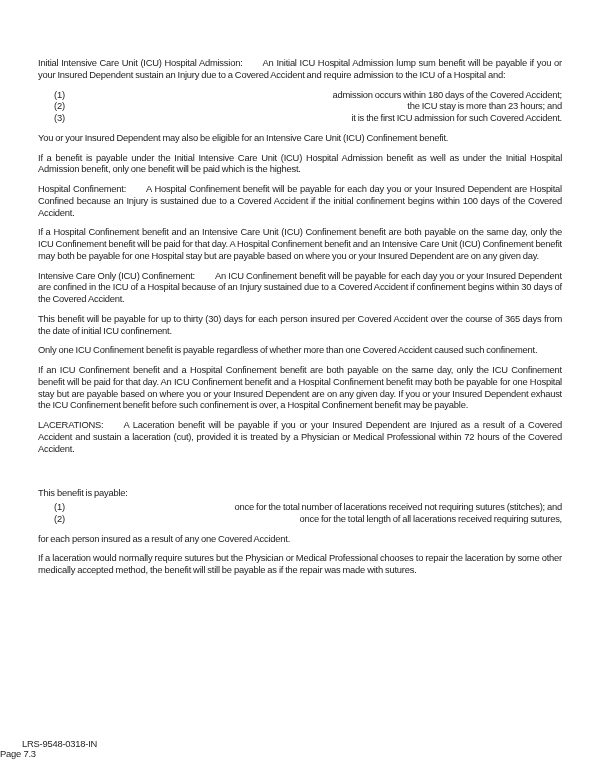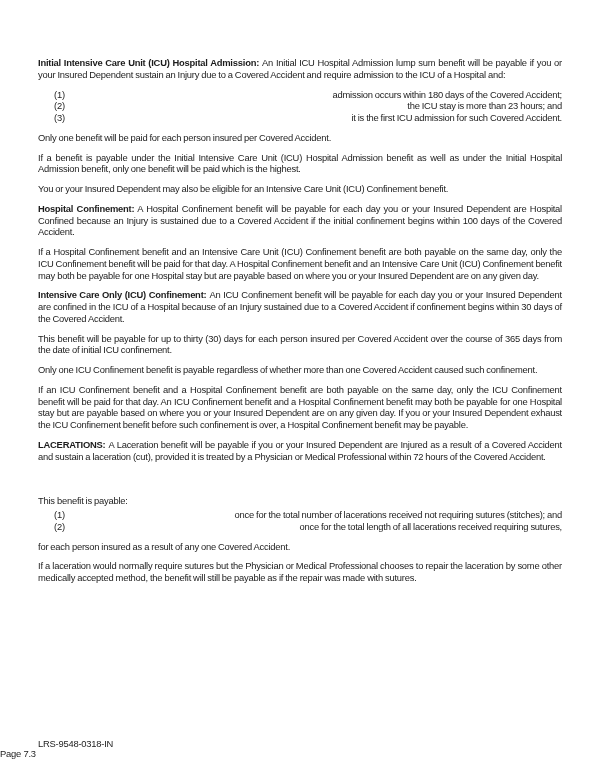--- a/index.html
+++ b/index.html
@@ -26,22 +26,22 @@
     margin: 0 0 8px 0;
     font-size: 9.4px;
     line-height: 11.75px;
     letter-spacing: -0.22px;
     word-spacing: -0.3px;
     text-align: justify;
   }
   .para.mb-tight { margin-bottom: 2px; margin-top: 33px; }
   .para.justify-last { text-align-last: justify; }
   .lead {
-    font-weight: bold;
-    margin-right: 3px;
+    font-weight: normal;
+    margin-right: 20px;
   }
   .list {
     margin: 0 0 8px 0;
     padding-left: 16px;
   }
   .list-row {
     display: flex;
     font-size: 9.4px;
     line-height: 11.75px;
     letter-spacing: -0.22px;
@@ -57,21 +57,21 @@
     top: 738px;
     left: 0;
     width: 600px;
     height: 14px;
     font-size: 9.4px;
     line-height: 11.75px;
     letter-spacing: -0.22px;
   }
   .form-number {
     position: absolute;
-    left: 38px;
+    left: 22px;
     top: 0;
   }
   .page-number {
     position: absolute;
     left: 0;
     top: 10px;
     width: 100%;
     text-align: left;
   }
 </style>
@@ -91,25 +91,24 @@
       <div class="list-row">
         <span class="marker">(2)</span>
         <span class="item-text">the ICU stay is more than 23 hours; and</span>
       </div>
       <div class="list-row">
         <span class="marker">(3)</span>
         <span class="item-text">it is the first ICU admission for such Covered Accident.</span>
       </div>
     </div>
 
-    <p class="para">Only one benefit will be paid for each person insured per Covered Accident.</p>
+
+    <p class="para">You or your Insured Dependent may also be eligible for an Intensive Care Unit (ICU) Confinement benefit.</p>
 
     <p class="para">If a benefit is payable under the Initial Intensive Care Unit (ICU) Hospital Admission benefit as well as under the Initial Hospital Admission benefit, only one benefit will be paid which is the highest.</p>
-
-    <p class="para">You or your Insured Dependent may also be eligible for an Intensive Care Unit (ICU) Confinement benefit.</p>
 
     <p class="para"><strong class="lead">Hospital Confinement:</strong><span>A Hospital Confinement benefit will be payable for each day you or your Insured Dependent are Hospital Confined because an Injury is sustained due to a Covered Accident if the initial confinement begins within 100 days of the Covered Accident.</span></p>
 
 
 
     <p class="para">If a Hospital Confinement benefit and an Intensive Care Unit (ICU) Confinement benefit are both payable on the same day, only the ICU Confinement benefit will be paid for that day.  A Hospital Confinement benefit and an Intensive Care Unit (ICU) Confinement benefit may both be payable for one Hospital stay but are payable based on where you or your Insured Dependent are on any given day.</p>
 
     <p class="para"><strong class="lead">Intensive Care Only (ICU) Confinement:</strong><span>An ICU Confinement benefit will be payable for each day you or your Insured Dependent are confined in the ICU of a Hospital because of an Injury sustained due to a Covered Accident if confinement begins within 30 days of the Covered Accident.</span></p>
 
     <p class="para">This benefit will be payable for up to thirty (30) days for each person insured per Covered Accident over the course of 365 days from the date of initial ICU confinement.</p>

